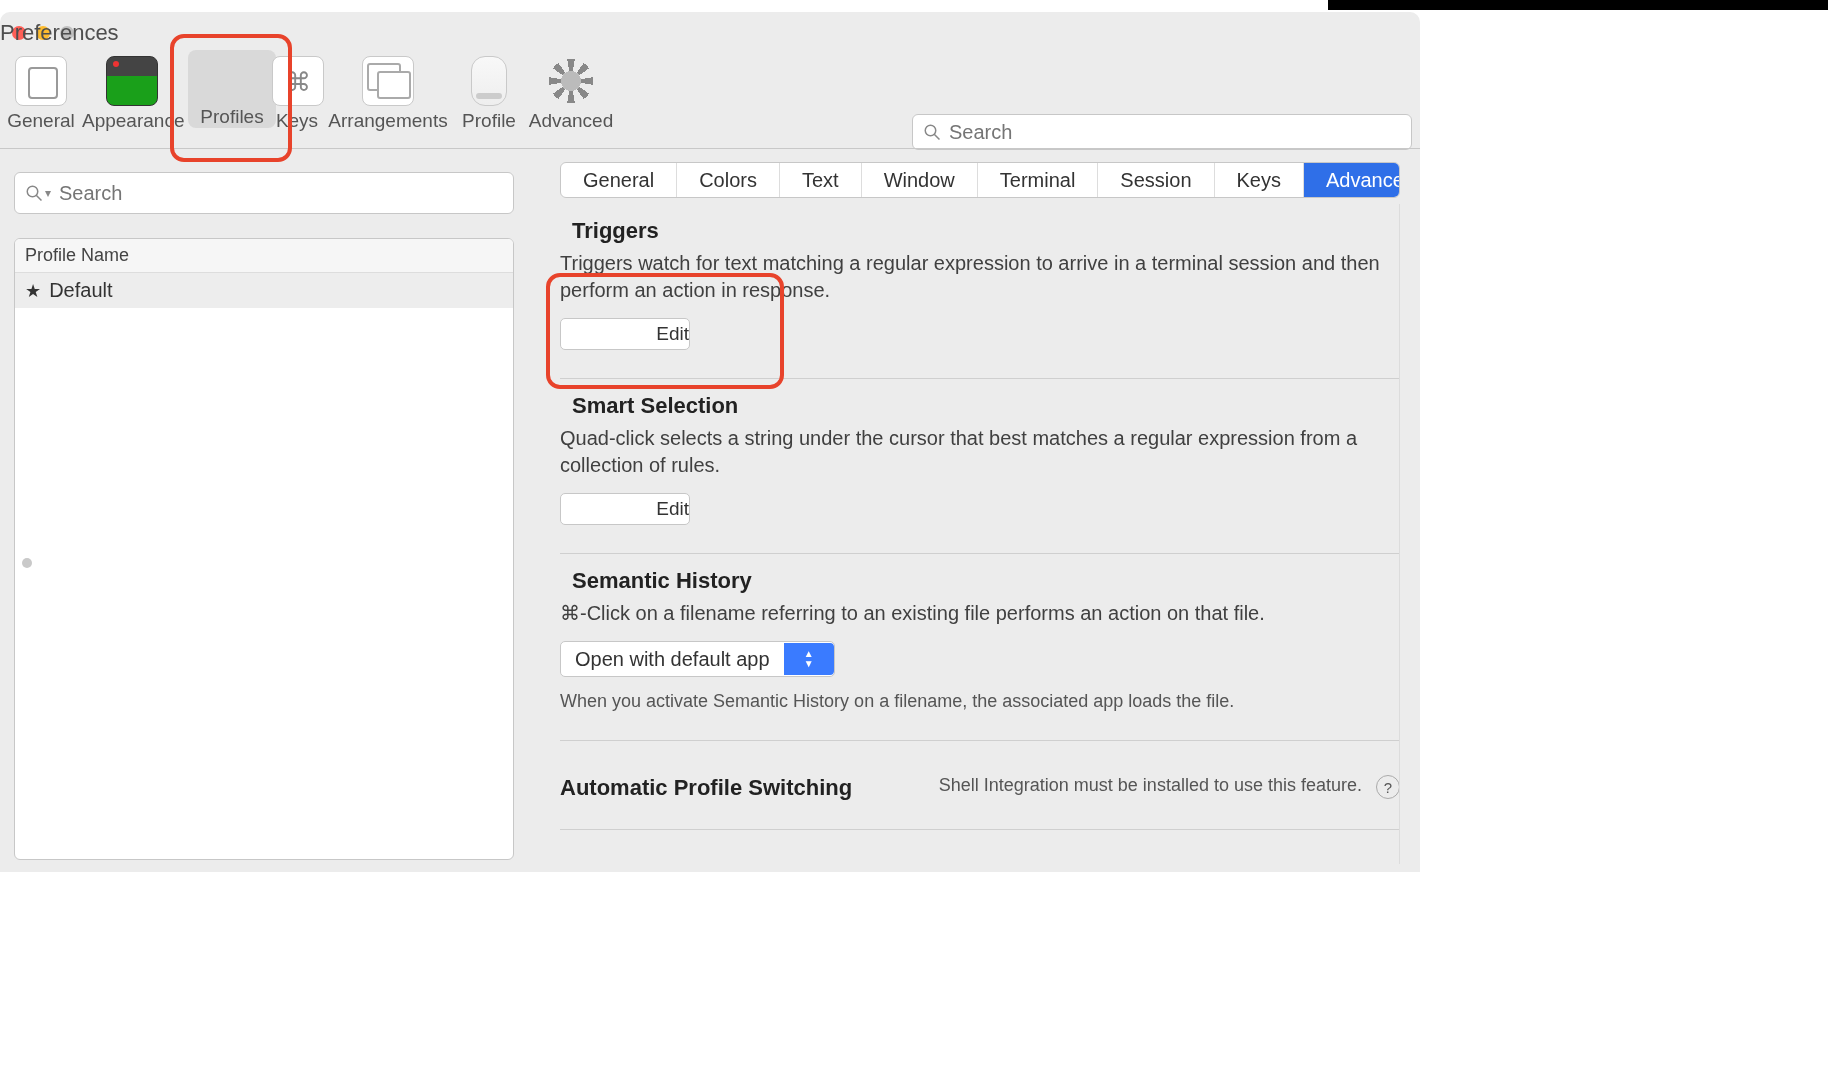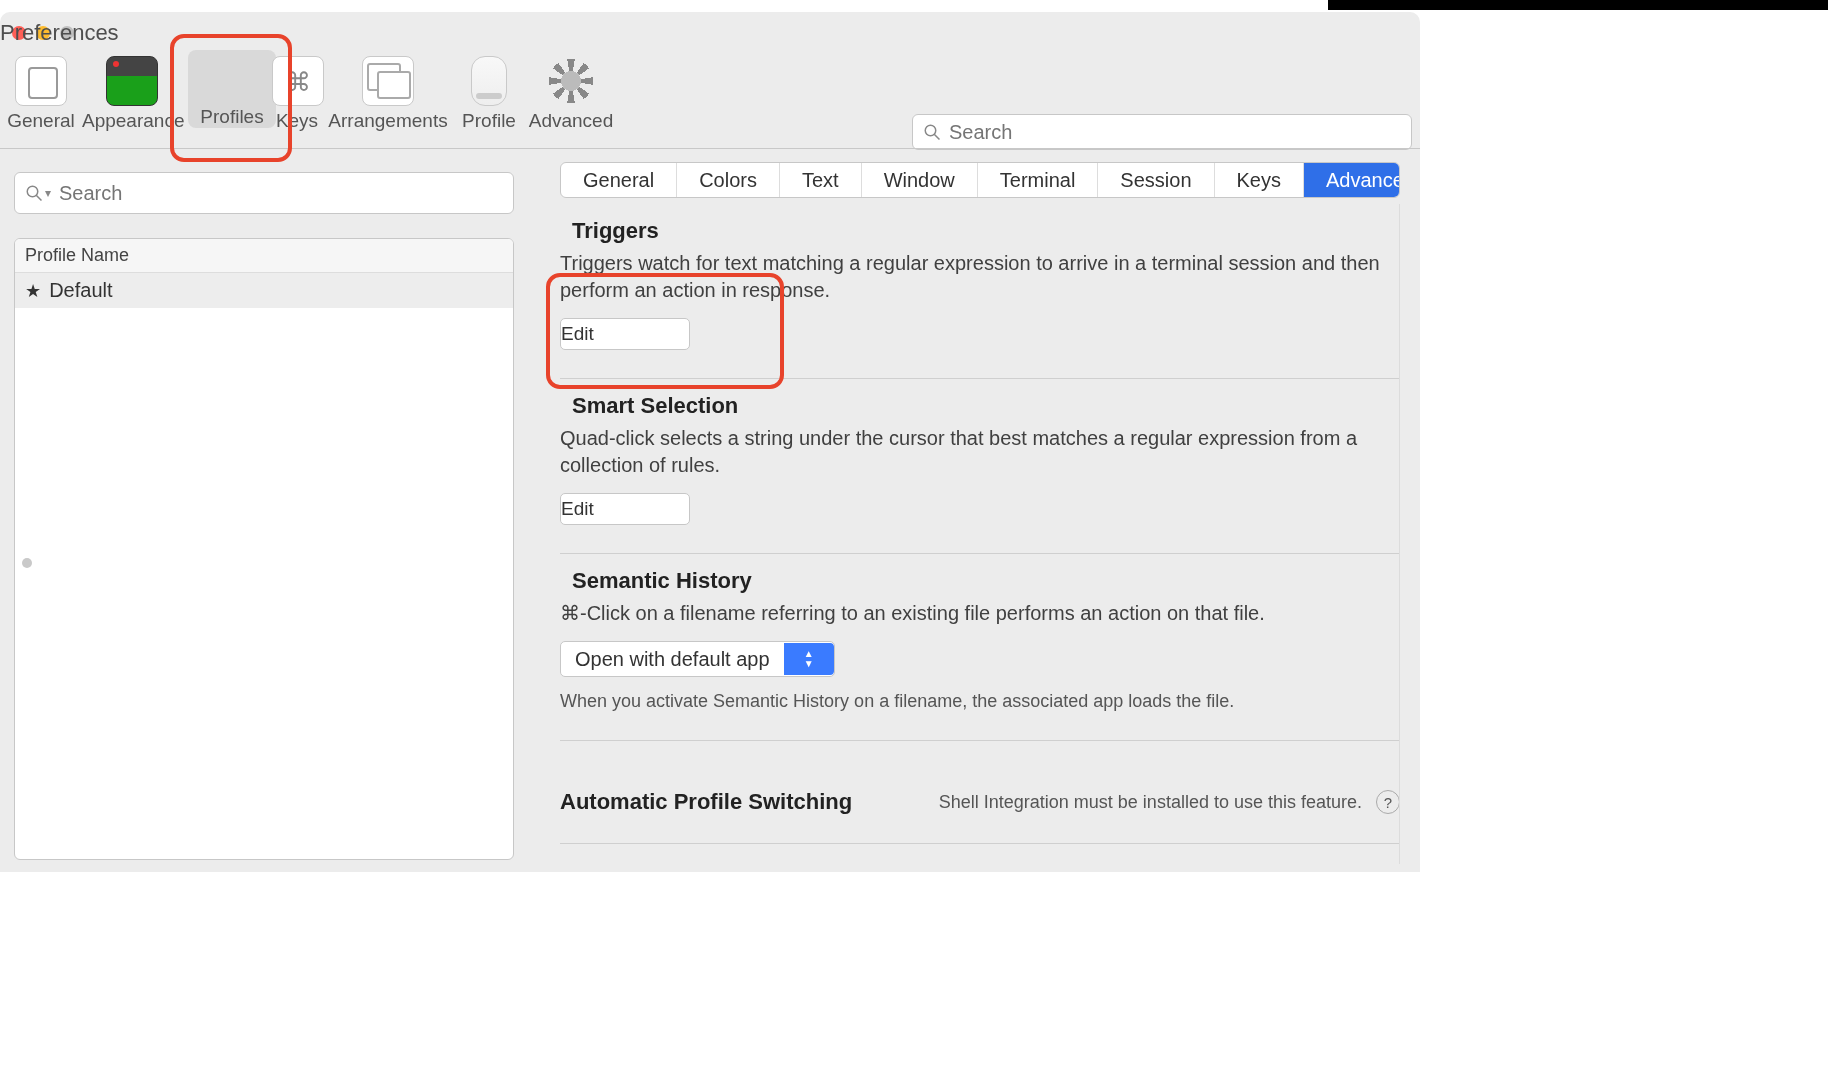--- a/index.html
+++ b/index.html
@@ -59,26 +59,26 @@
   .right{position:absolute;left:560px;top:150px;width:840px}
   .segmented{display:flex;border:1px solid #c7c7c7;border-radius:6px;overflow:hidden;background:#fff;height:34px}
   .seg{padding:0 22px;font-size:20px;line-height:34px;border-right:1px solid #ddd;cursor:default}
   .seg:last-child{border-right:none}
   .seg.active{background:#2f6fe8;color:#fff}
   .scroll-area{position:relative;margin-top:6px;height:660px;overflow:hidden}
   .section{padding-top:10px;border-bottom:1px solid #cfcfcf;padding-bottom:28px}
   .section:last-child{border-bottom:none}
   h3{margin:4px 0 6px 12px;font-size:22px;font-weight:700;color:#222}
   .desc{font-size:20px;color:#404040;line-height:1.35;margin:0 0 14px 0}
-  .btn{display:inline-block;width:128px;height:30px;line-height:30px;text-align:left;font-size:19px;background:#fff;border:1px solid #c7c7c7;border-radius:5px}
+  .btn{display:inline-block;width:128px;height:30px;line-height:30px;text-align:right;font-size:19px;background:#fff;border:1px solid #c7c7c7;border-radius:5px}
   .select{display:inline-flex;align-items:center;height:34px;border:1px solid #c7c7c7;border-radius:5px;background:#fff;overflow:hidden}
   .select span{padding:0 14px;font-size:20px}
   .select .arrows{width:22px;height:32px;background:#3a7bff;display:flex;flex-direction:column;align-items:center;justify-content:center;color:#fff;font-size:10px;line-height:1;border-top-right-radius:4px;border-bottom-right-radius:4px}
   .note{font-size:18px;color:#555;margin-top:14px}
-  .aps{display:flex;align-items:center;gap:14px;margin-top:38px}
+  .aps{display:flex;align-items:flex-start;gap:14px;margin-top:24px}
   .help{width:22px;height:22px;border:1px solid #aaa;border-radius:50%;display:inline-flex;align-items:center;justify-content:center;font-size:15px;color:#555}
   .vscroll{position:absolute;right:-14px;top:0;width:14px;height:100%;background:#f1f1f1;border-left:1px solid #dcdcdc}
 
   
   .hl{position:absolute;border:4px solid #e8432b;border-radius:14px;pointer-events:none}
   .hl.a{left:170px;top:22px;width:114px;height:120px}
   .hl.b{left:546px;top:261px;width:230px;height:108px}
 </style>
 </head>
 <body>

